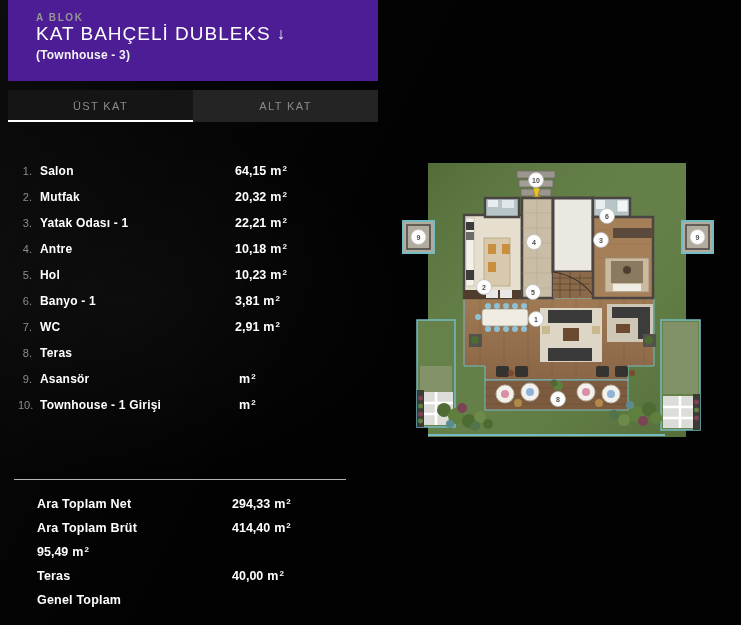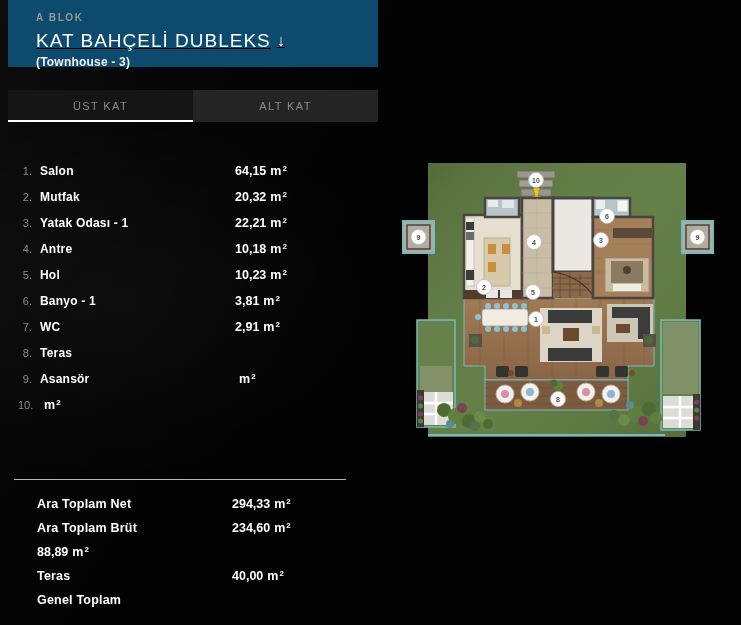--- a/index.html
+++ b/index.html
@@ -10,25 +10,25 @@
   }
   .stage::before {
     content:""; position:absolute; inset:0; pointer-events:none;
     background:
       linear-gradient(118deg, rgba(255,255,255,0.045) 0%, rgba(255,255,255,0.015) 22%, rgba(0,0,0,0) 46%),
       radial-gradient(420px 260px at 120px 300px, rgba(255,255,255,0.03), rgba(0,0,0,0) 70%);
   }
 
   
   .panel-header {
-    position:absolute; left:8px; top:0; width:370px; height:67px;
-    background:#0c4a6e; padding:12px 16px 0 28px;
+    position:absolute; left:8px; top:0; width:370px; height:81px;
+    background:#4c1d95; padding:12px 16px 0 28px;
   }
   .block-label { font-size:10px; letter-spacing:1.6px; color:#969696; font-weight:700; }
-  .title-row { display:flex; align-items:center; justify-content:flex-start; margin-top:7px; cursor:pointer;text-decoration:underline; }
+  .title-row { display:flex; align-items:center; justify-content:flex-start; cursor:pointer; }
   .plan-title { font-size:19px; letter-spacing:1px; color:#ffffff; font-weight:500; white-space:nowrap; }
   .dropdown-arrow { font-size:16px; color:#efefef; padding:0 6px; }
   .plan-subtitle { font-size:12px; color:#f2f2f2; font-weight:700; margin-top:3px; letter-spacing:0.2px; }
 
   
   .tabs { position:absolute; left:8px; top:90px; width:370px; height:44px; display:flex; }
   .tab {
     width:185px; height:32px; display:flex; align-items:center; justify-content:center;
     font-size:11px; letter-spacing:1.4px; color:#8a8a8a; cursor:pointer; position:relative;
     font-weight:400;
@@ -121,36 +121,37 @@
       <span class="room-no">8.</span>
       <span class="room-label">Teras</span>
     </div>
     <div class="room-row">
       <span class="room-no">9.</span>
       <span class="room-label">Asansör</span>
       <span class="room-value"><span></span><span class="unit"><span>m</span><sup>2</sup></span></span>
     </div>
     <div class="room-row">
       <span class="room-no">10.</span>
+      <span class="room-label">Townhouse - 1 Girişi</span>
       <span class="room-value"><span></span><span class="unit"><span>m</span><sup>2</sup></span></span>
     </div>
   </div>
 
   <div class="summary-divider"></div>
   <div class="summary">
     <div class="sum-row">
       <span class="sum-label">Ara Toplam Net</span>
       <span class="sum-value"><span>294,33</span><span class="unit"><span>m</span><sup>2</sup></span></span>
     </div>
     <div class="sum-row">
       <span class="sum-label">Ara Toplam Brüt</span>
-      <span class="sum-value"><span>234,60</span><span class="unit"><span>m</span><sup>2</sup></span></span>
+      <span class="sum-value"><span>414,40</span><span class="unit"><span>m</span><sup>2</sup></span></span>
     </div>
     <div class="sum-row">
-      <span class="sum-value"><span>88,89</span><span class="unit"><span>m</span><sup>2</sup></span></span>
+      <span class="sum-value"><span>95,49</span><span class="unit"><span>m</span><sup>2</sup></span></span>
     </div>
     <div class="sum-row">
       <span class="sum-label">Teras</span>
       <span class="sum-value"><span>40,00</span><span class="unit"><span>m</span><sup>2</sup></span></span>
     </div>
     <div class="sum-row">
       <span class="sum-label">Genel Toplam</span>
     </div>
   </div>
 

